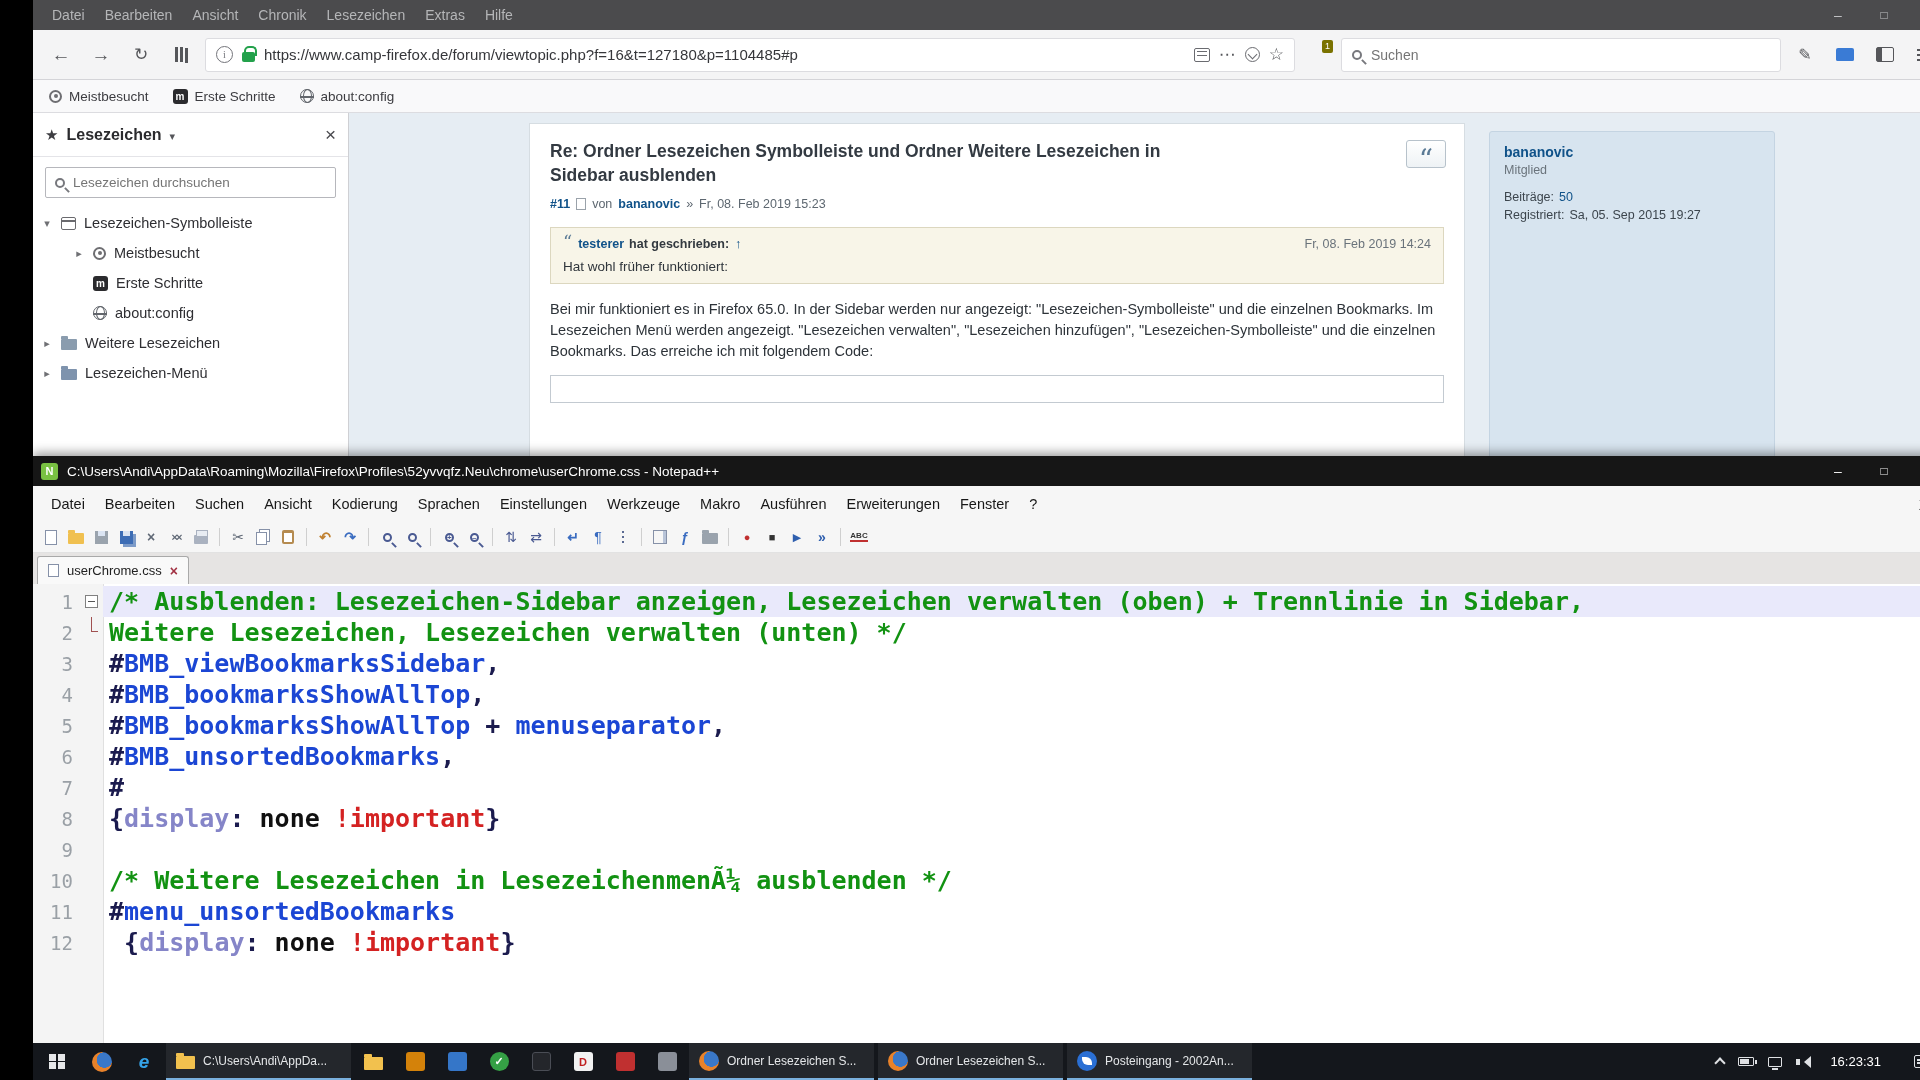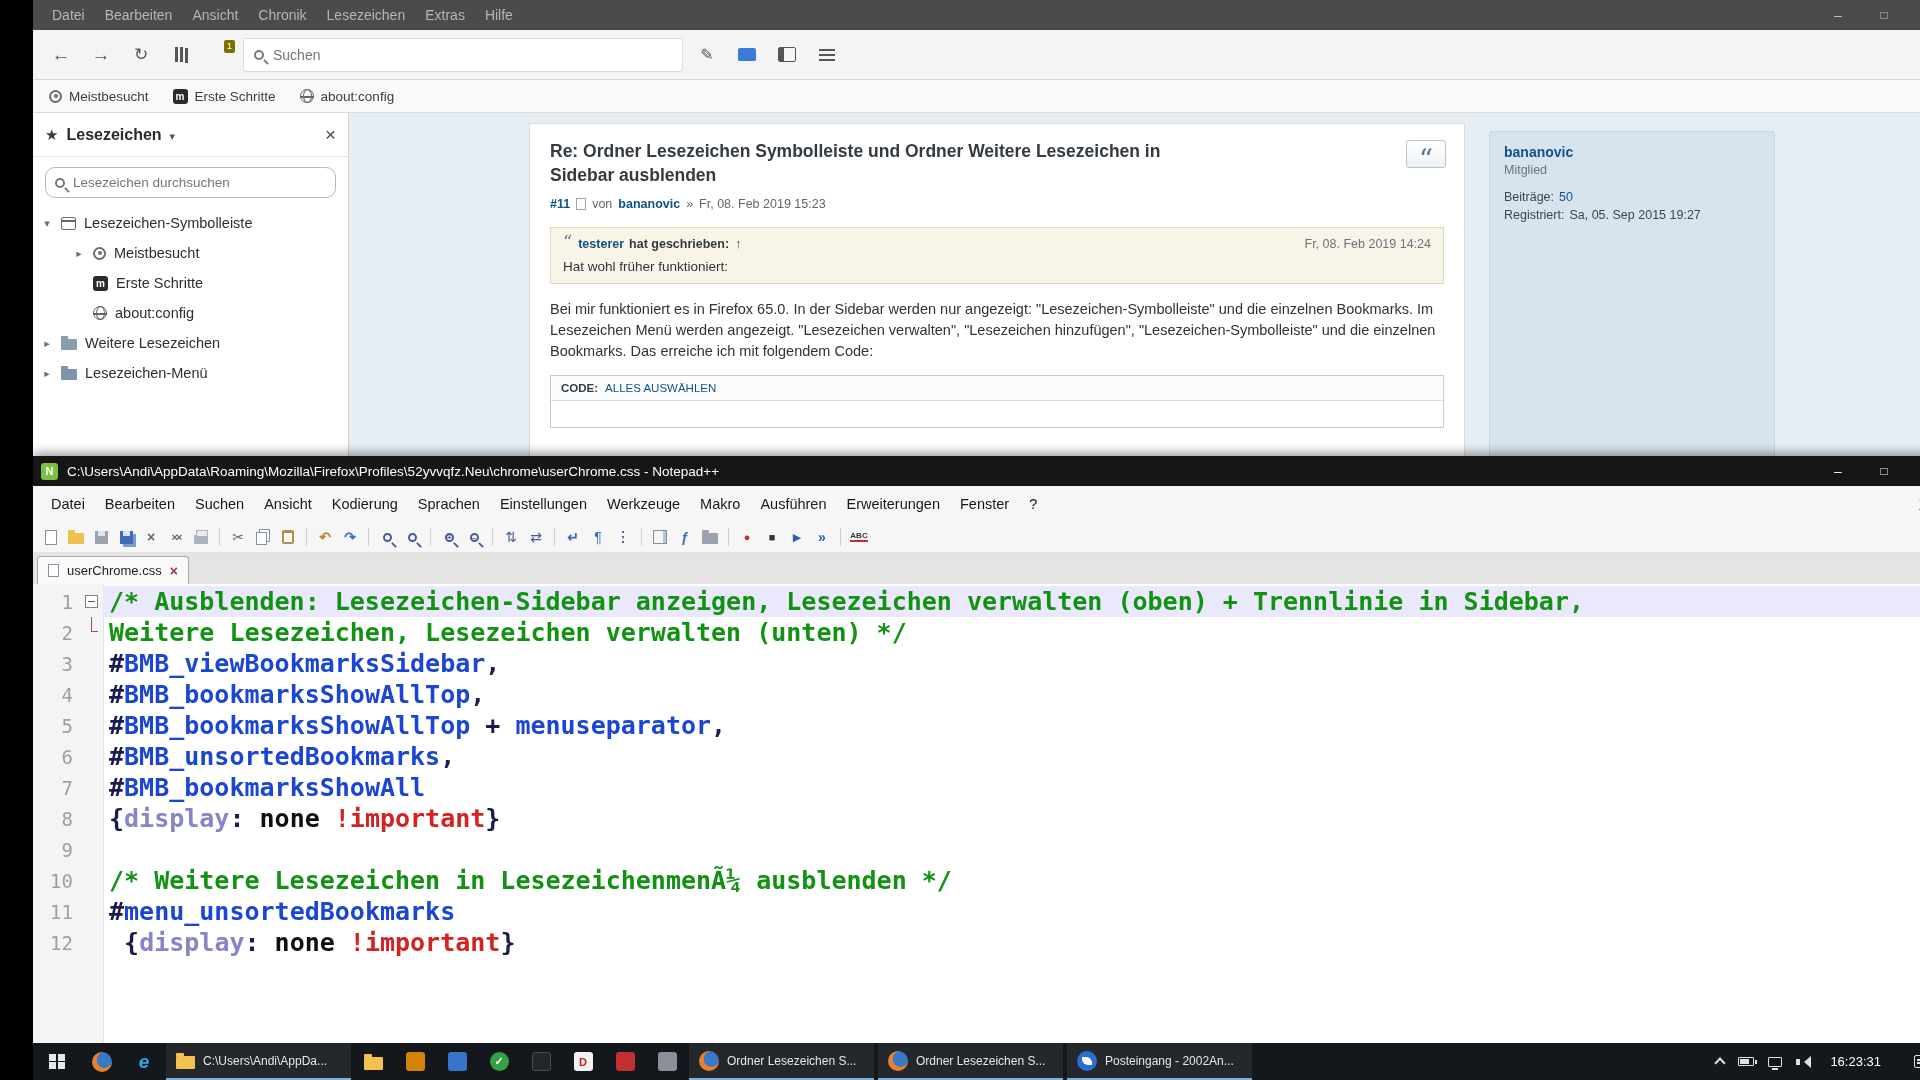--- a/index.html
+++ b/index.html
@@ -76,21 +76,21 @@
   .ic-menu-folder{background:#7e93ad;}
 
   .ff-main{flex:1;display:flex;overflow:hidden;}
   .ff-sidebar{width:316px;flex:none;border-right:1px solid #cfd0d4;background:#fff;display:flex;flex-direction:column;}
   .sb-header{height:44px;display:flex;align-items:center;gap:8px;padding:0 12px;border-bottom:1px solid #e4e4e8;flex:none;}
   .sb-star::before{content:"★";color:#3e3e42;font-size:15px;}
   .sb-title{font-size:16px;font-weight:bold;color:#2b2b2e;}
   .sb-chevron::before{content:"▾";color:#55565a;font-size:11px;}
   .sb-close{margin-left:auto;}
   .sb-close::before{content:"×";font-size:19px;color:#4a4a4f;}
-  .sb-search{margin:10px 12px;height:31px;border:1px solid #b6b7bc;border-radius:10px;display:flex;align-items:center;gap:8px;padding:0 9px;flex:none;}
+  .sb-search{margin:10px 12px;height:31px;border:1px solid #b6b7bc;border-radius:2px;display:flex;align-items:center;gap:8px;padding:0 9px;flex:none;}
   .sb-search .text-input{font-size:13.5px;}
   .sb-tree{font-size:14.5px;color:#2e2e32;}
   .tree-row{display:flex;align-items:center;gap:8px;height:30px;padding-left:8px;}
   .tree-row.lvl1{padding-left:40px;}
   .twisty{width:12px;text-align:center;color:#6f7074;font-size:11px;flex:none;}
   .twisty.open::before{content:"▾";}
   .twisty.closed::before{content:"▸";}
 
   
   .forum{flex:1;position:relative;background:#e6edf3;overflow:hidden;}
@@ -263,20 +263,29 @@
         <span class="wc wc-close"></span>
       </div>
     </div>
 
 
     <div class="ff-navbar">
       <span class="nav-icon ni-back"></span>
       <span class="nav-icon ni-forward"></span>
       <span class="nav-icon ni-reload"></span>
       <span class="nav-icon ni-library"></span>
+      <div class="urlbar">
+        <span class="ub-info"></span>
+        <span class="ub-lock"></span>
+        <span class="ub-url">https://www.camp-firefox.de/forum/viewtopic.php?f=16&amp;t=127180&amp;p=1104485#p</span>
+        <span class="ub-reader"></span>
+        <span class="ub-dots"></span>
+        <span class="ub-pocket"></span>
+        <span class="ub-star"></span>
+      </div>
       <span class="ublock">
         <span class="ublock-shield"></span>
         <span class="ublock-badge">1</span>
       </span>
       <div class="searchbar">
         <span class="mag"></span>
         <input class="text-input" placeholder="Suchen" style="">
       </div>
       <span class="nav-icon ni-pencil"></span>
       <span class="nav-icon ni-bluefolder"></span>
@@ -365,24 +374,20 @@
               <span class="qh-wrote">hat geschrieben:</span>
               <span class="qh-arrow">↑</span>
               <span class="qh-date">Fr, 08. Feb 2019 14:24</span>
             </div>
             <div class="quote-body">Hat wohl früher funktioniert:</div>
           </div>
 
           <p class="post-body">Bei mir funktioniert es in Firefox 65.0. In der Sidebar werden nur angezeigt: "Lesezeichen-Symbolleiste" und die einzelnen Bookmarks. Im Lesezeichen Menü werden angezeigt. "Lesezeichen verwalten", "Lesezeichen hinzufügen", "Lesezeichen-Symbolleiste" und die einzelnen Bookmarks. Das erreiche ich mit folgendem Code:</p>
 
           <div class="code-box">
-            <div class="code-head">
-              <span class="lbl">CODE:</span>
-              <span class="sel">ALLES AUSWÄHLEN</span>
-            </div>
             <div class="code-body"></div>
           </div>
         </div>
 
         <div class="profile-panel">
           <div class="pp-name">bananovic</div>
           <div class="pp-rank">Mitglied</div>
           <div class="pp-row">
             <span>Beiträge:</span>
             <span class="pp-posts-val">50</span>
@@ -541,21 +546,21 @@
             <span class="ed-code"><span class="tk-pn">#</span><span class="tk-id">BMB_bookmarksShowAllTop</span><span class="tk-pn"> + </span><span class="tk-id">menuseparator</span><span class="tk-pn">,</span></span>
           </div>
           <div class="ed-row">
             <span class="ed-gutter">6</span>
             <span class="ed-fold"></span>
             <span class="ed-code"><span class="tk-pn">#</span><span class="tk-id">BMB_unsortedBookmarks</span><span class="tk-pn">,</span></span>
           </div>
           <div class="ed-row">
             <span class="ed-gutter">7</span>
             <span class="ed-fold"></span>
-            <span class="ed-code"><span class="tk-pn">#</span><span class="tk-id">BMB_bookmarksShowAll</span></span>
+            <span class="ed-code"><span class="tk-pn">#</span></span>
           </div>
           <div class="ed-row">
             <span class="ed-gutter">8</span>
             <span class="ed-fold"></span>
             <span class="ed-code"><span class="tk-pn">{</span><span class="tk-pr">display</span><span class="tk-pn">:</span><span class="tk-df"> none </span><span class="tk-im">!important</span><span class="tk-pn">}</span></span>
           </div>
           <div class="ed-row">
             <span class="ed-gutter">9</span>
             <span class="ed-fold"></span>
             <span class="ed-code"></span>

